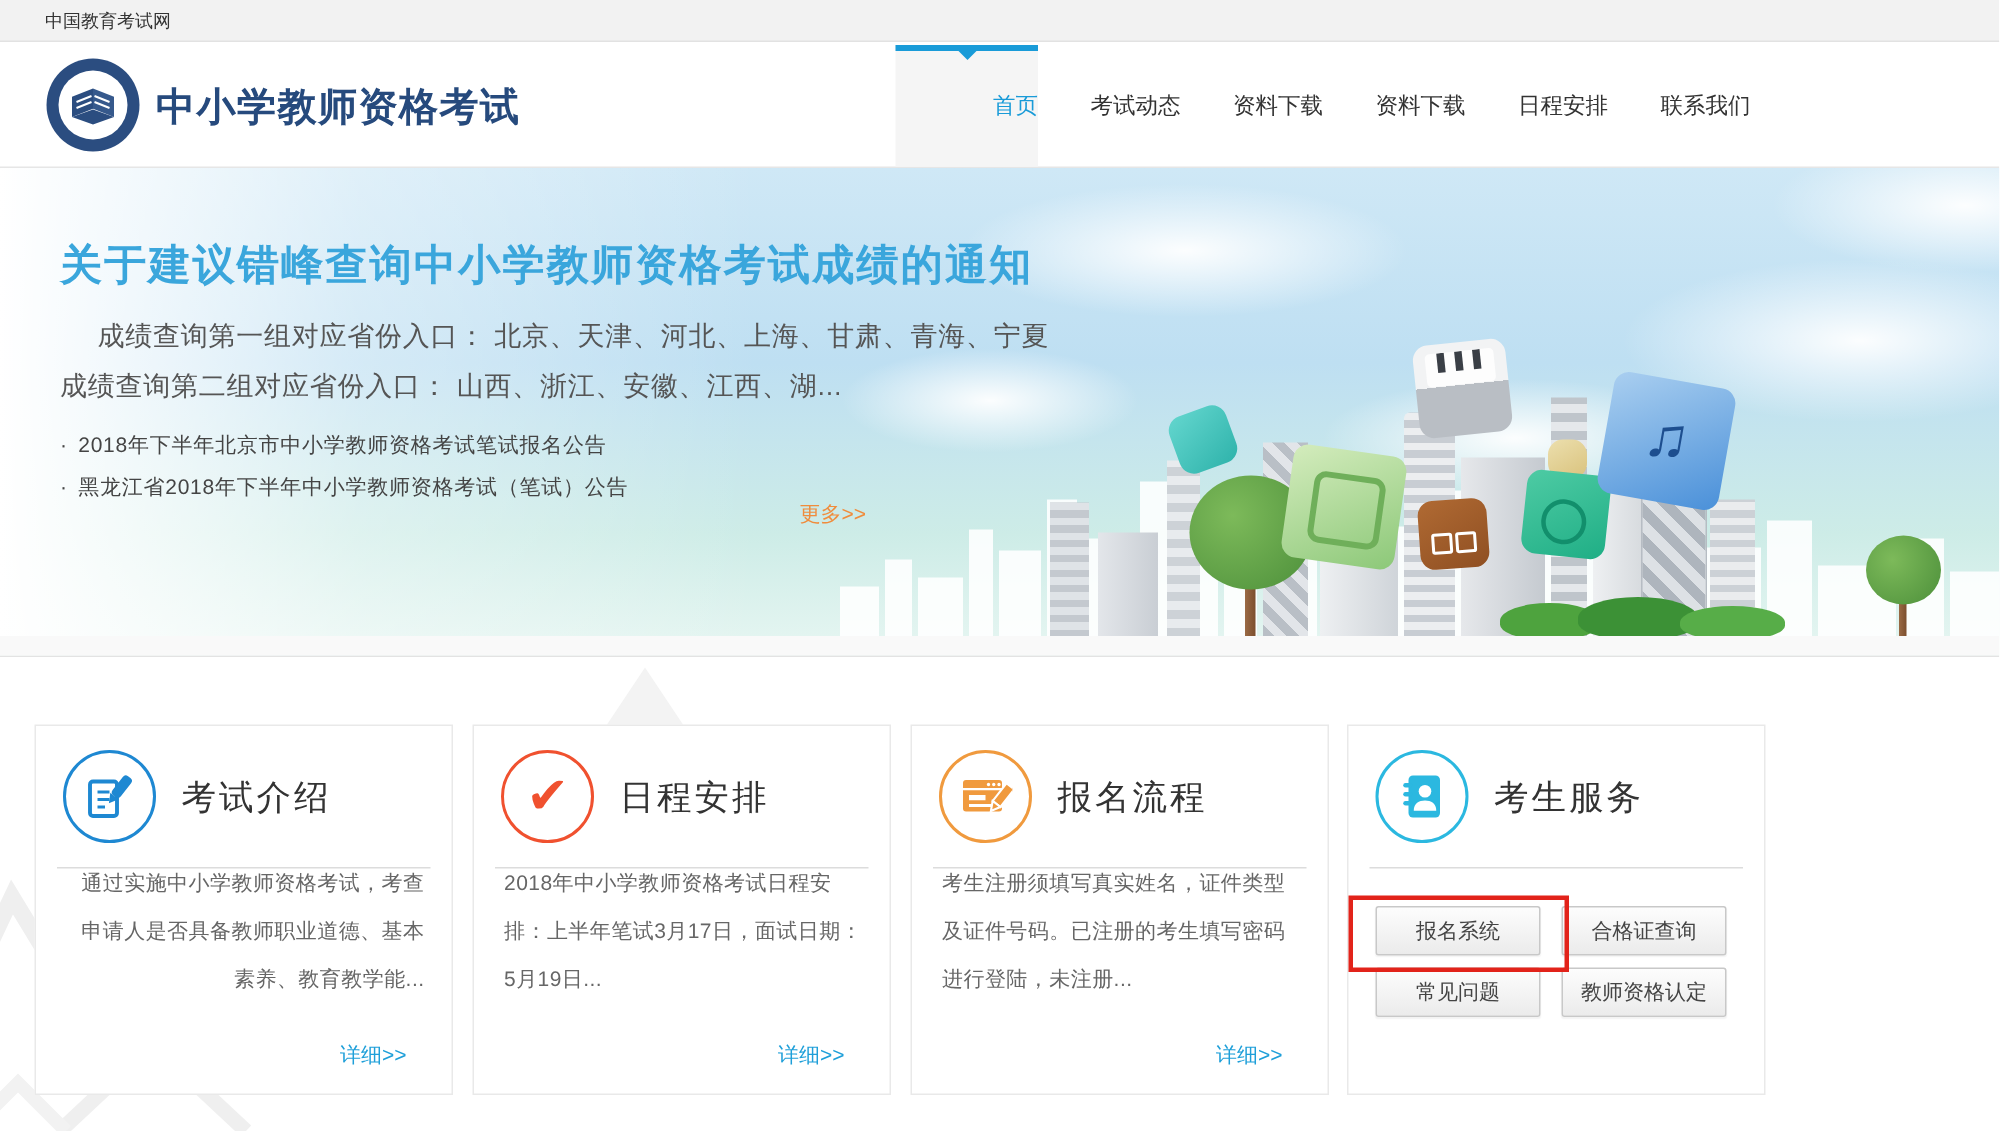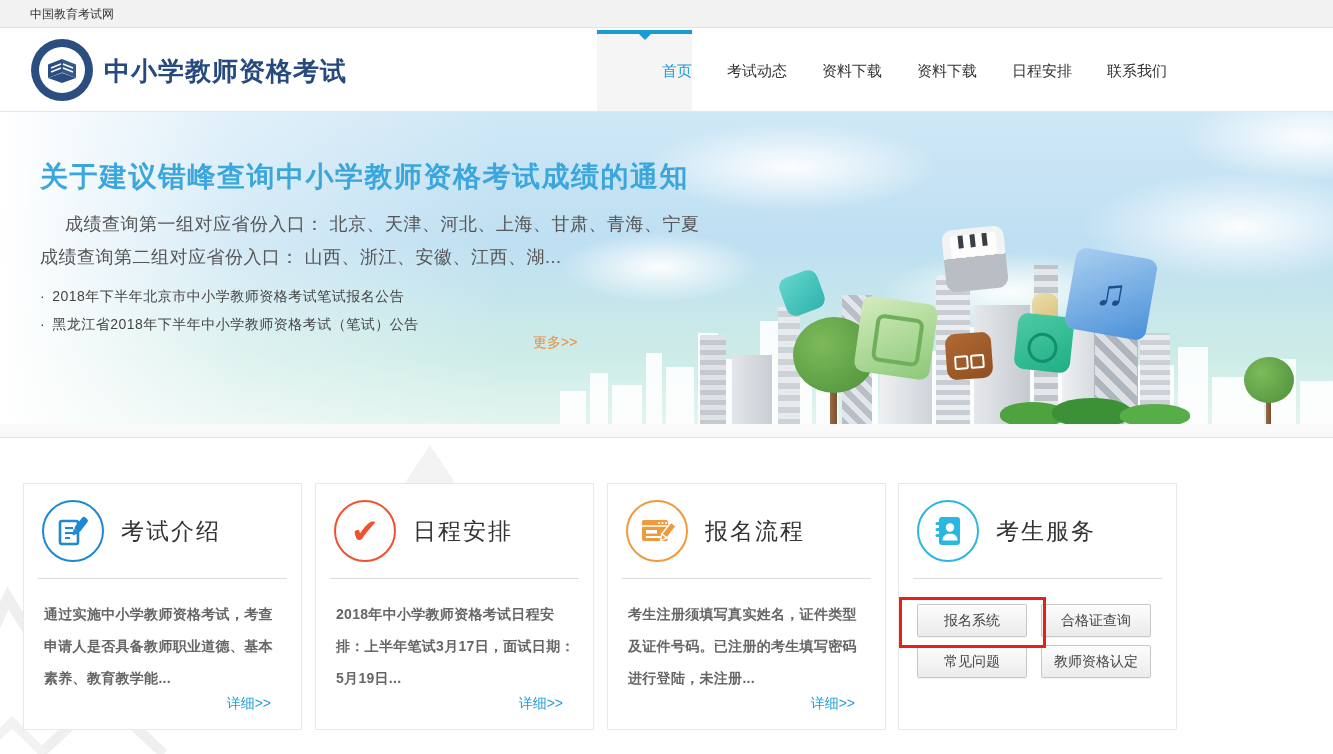--- a/index.html
+++ b/index.html
@@ -60,22 +60,22 @@
   .card{position:absolute;top:483px;width:277px;height:245px;background:#fff;
         border:1px solid #e9e9e9;z-index:2;}
   .icon-circle{position:absolute;left:18px;top:16px;width:58px;height:58px;border-radius:50%;
         border:2px solid;display:flex;align-items:center;justify-content:center;}
   .c1{border-color:#1e88d2;} .c2{border-color:#f0512f;}
   .c3{border-color:#f09a3e;} .c4{border-color:#2bb8e0;}
   .check-glyph{font-size:34px;font-weight:bold;color:#f0512f;font-style:normal;}
   .card-title{position:absolute;left:97px;top:0;height:94px;line-height:94px;
         font-size:23px;color:#333;letter-spacing:2px;}
   .divider{position:absolute;left:14px;right:14px;top:94px;border-top:1px solid #dcdcdc;}
-  .card-body{position:absolute;left:20px;right:18px;top:114px;font-size:14px;color:#666;
-        line-height:32px;letter-spacing:.3px;font-weight:bold;}
+  .card-body{position:absolute;left:20px;right:18px;top:88px;font-size:14px;color:#666;
+        line-height:32px;letter-spacing:.3px;}
   .detail-link{position:absolute;right:30px;bottom:16px;font-size:14px;color:#1e9fd9;
         cursor:pointer;text-decoration:none;}
   .svc-buttons{position:absolute;left:18px;top:120px;display:grid;
         grid-template-columns:110px 110px;gap:8px 14px;}
   .svc-buttons button{height:33px;border:1px solid #c8c8c8;border-radius:2px;
         background:linear-gradient(#fdfdfd,#ebebeb);font-size:14px;color:#444;
         cursor:pointer;box-shadow:0 1px 1px rgba(0,0,0,.05);
         font-family:"Liberation Sans","DejaVu Sans",sans-serif;}
   .highlight-box{position:absolute;left:899px;top:597px;width:141px;height:45px;
         border:3px solid #e2231a;z-index:6;}
@@ -211,21 +211,21 @@
     </div>
 
     <div class="banner-title">关于建议错峰查询中小学教师资格考试成绩的通知</div>
     <div class="banner-line" style="left:65px;top:100px;">成绩查询第一组对应省份入口： 北京、天津、河北、上海、甘肃、青海、宁夏</div>
     <div class="banner-line" style="left:40px;top:133px;">成绩查询第二组对应省份入口： 山西、浙江、安徽、江西、湖...</div>
     <div class="banner-bullet" style="top:176px;">2018年下半年北京市中小学教师资格考试笔试报名公告</div>
     <div class="banner-bullet" style="top:204px;">黑龙江省2018年下半年中小学教师资格考试（笔试）公告</div>
     <a class="more-link">更多&gt;&gt;</a>
   </div>
 
-  <div class="card" style="left:23px;">
+  <div class="card" style="left:23px;text-align:right;">
     <span class="icon-circle c1">
       <svg width="34" height="34" viewBox="0 0 34 34">
         <rect x="4" y="7" width="18" height="23" rx="2" fill="none" stroke="#1e88d2" stroke-width="2.6"></rect>
         <line x1="9" y1="14" x2="17" y2="14" stroke="#1e88d2" stroke-width="2"></line>
         <line x1="9" y1="19" x2="17" y2="19" stroke="#1e88d2" stroke-width="2"></line>
         <line x1="9" y1="24" x2="14" y2="24" stroke="#1e88d2" stroke-width="2"></line>
         <g transform="rotate(38 24 12)">
           <rect x="20.5" y="2" width="7" height="16" rx="2.5" fill="#1e88d2"></rect>
           <polygon points="20.5,18 27.5,18 24,24" fill="#1e88d2"></polygon>
         </g>

